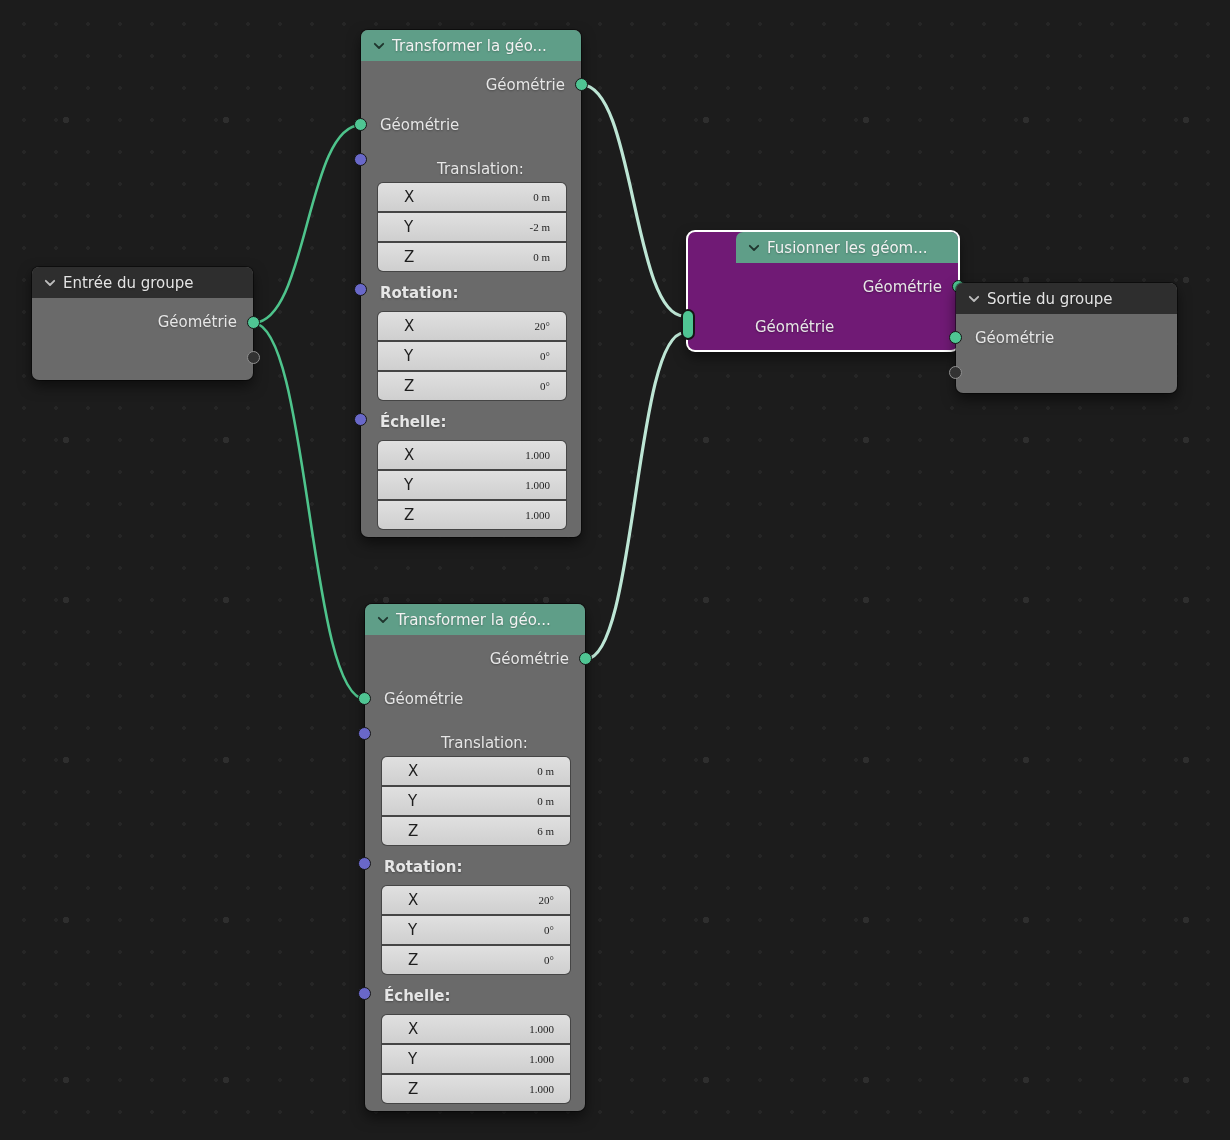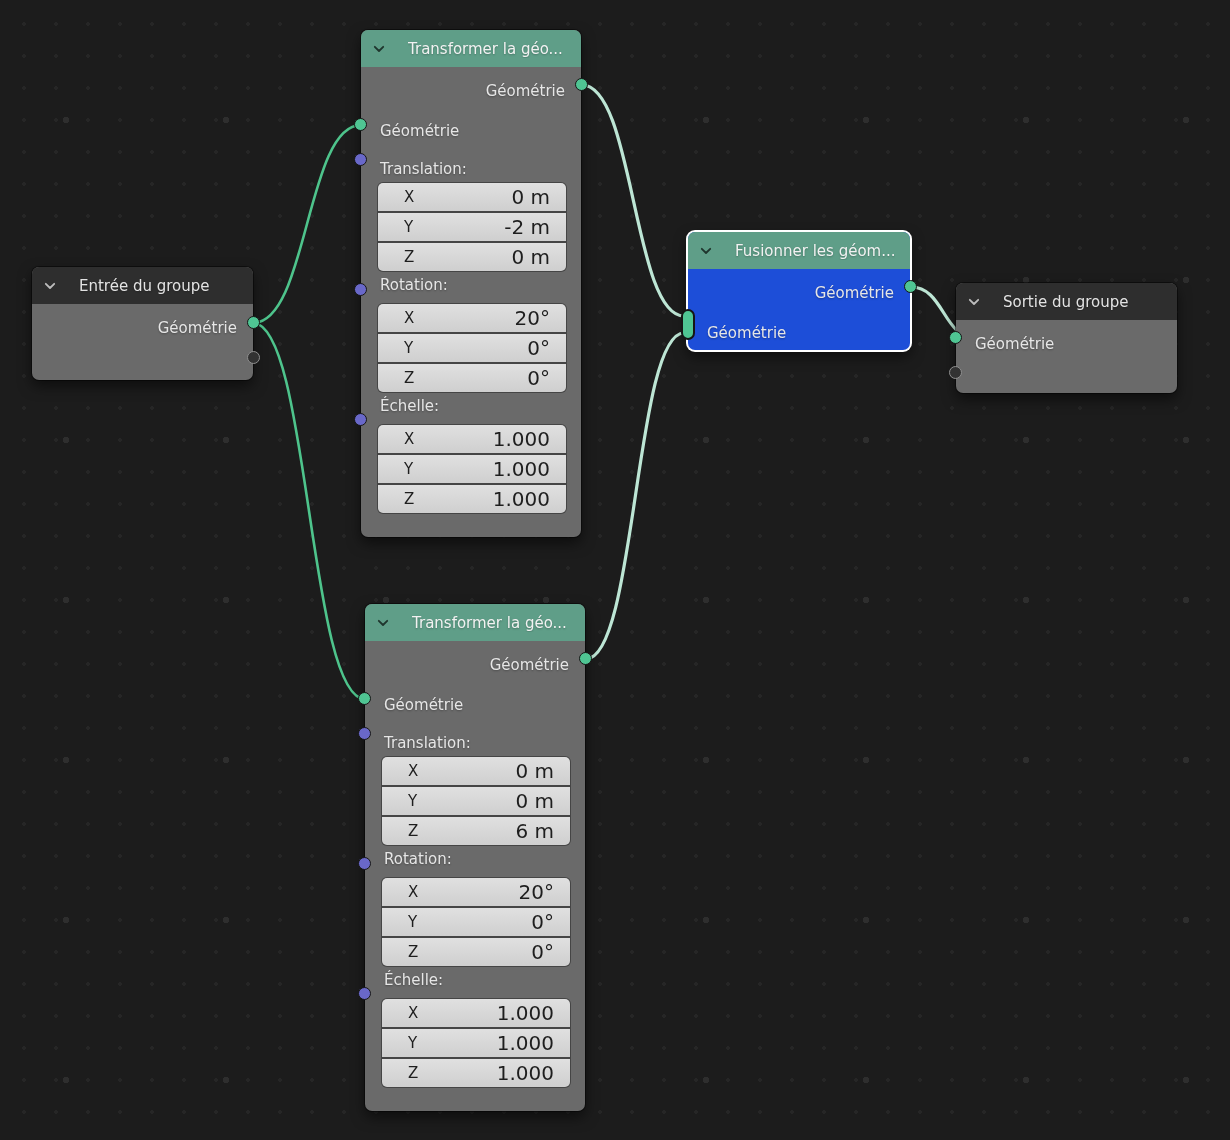--- a/index.html
+++ b/index.html
@@ -18,53 +18,54 @@
   .wire{fill:none;stroke-linecap:round;}
   .wire.green{stroke-width:2.6px;}
   .wire.mint{stroke-width:3.2px;}
 
   .node{
     position:absolute;background:#6a6a6a;border-radius:7px;
     box-shadow:0 0 0 1px rgba(0,0,0,.45), 0 6px 14px rgba(0,0,0,.55);
     color:#e6e6e6;font-size:15px;
   }
   .node.selected{
-    background:#1d4ed8;
+    background:#701a75;
     box-shadow:0 0 0 2px #ffffff, 0 6px 14px rgba(0,0,0,.6);
+    padding-left:48px;
   }
   .hdr{
-    height:37px;border-radius:7px 7px 0 0;display:flex;align-items:center;
-    padding:0 12px;gap:23px;box-sizing:border-box;
+    height:31px;border-radius:7px 7px 0 0;display:flex;align-items:center;
+    padding:0 12px;gap:7px;box-sizing:border-box;
   }
   .hdr-teal{background:#5f9e88;color:#f2f2f2;}
   .hdr-dark{background:#2e2e2e;color:#e3e3e3;}
   .hdr-teal .chev{color:#1f352d;}
   .hdr-dark .chev{color:#bdbdbd;}
   .chev{display:flex;align-items:center;}
   .hdr-title{white-space:nowrap;overflow:hidden;text-shadow:0 1px 2px rgba(0,0,0,.25);}
 
   .row{display:flex;align-items:center;text-shadow:0 1px 2px rgba(0,0,0,.3);}
   .row-out{height:36px;margin-top:6px;justify-content:flex-end;padding-right:16px;}
   .row-in{height:36px;margin-top:4px;padding-left:19px;}
   .row-lbl{height:28px;padding-left:19px;}
-  .mt6{margin-top:6px;} .mt8{}
+  .mt6{margin-top:12px;justify-content:center;} .mt8{margin-top:8px;font-weight:bold;}
 
   .fields{
     margin:0 15px 0 17px;border-radius:5px;overflow:hidden;
     background:#454545;box-shadow:0 0 0 1px rgba(0,0,0,.35);
   }
   .fields.mt5{margin-top:5px;}
   .field{
     height:28px;display:flex;align-items:center;justify-content:space-between;
     padding:0 16px 0 26px;background:linear-gradient(#e0e0e0,#cfcfcf);
     color:#1e1e1e;cursor:ew-resize;
   }
   .field + .field{margin-top:2px;}
   .field .axis{font-size:15px;}
-  .field .val{font-size:20px;}
+  .field .val{font-size:11px;font-family:Liberation Serif, serif;}
 
   .sock{
     position:absolute;width:13px;height:13px;border-radius:50%;
     border:1.5px solid #151515;box-sizing:border-box;
   }
   .sock.geo{background:#4fc593;}
   .sock.vec{background:#6968c9;}
   .sock.virtual{background:#323232;border-color:#8f8f8f;}
   .sock.multi{width:14px;height:31px;border-radius:8px;background:#4fc593;border:2px solid #151515;}
 </style>

